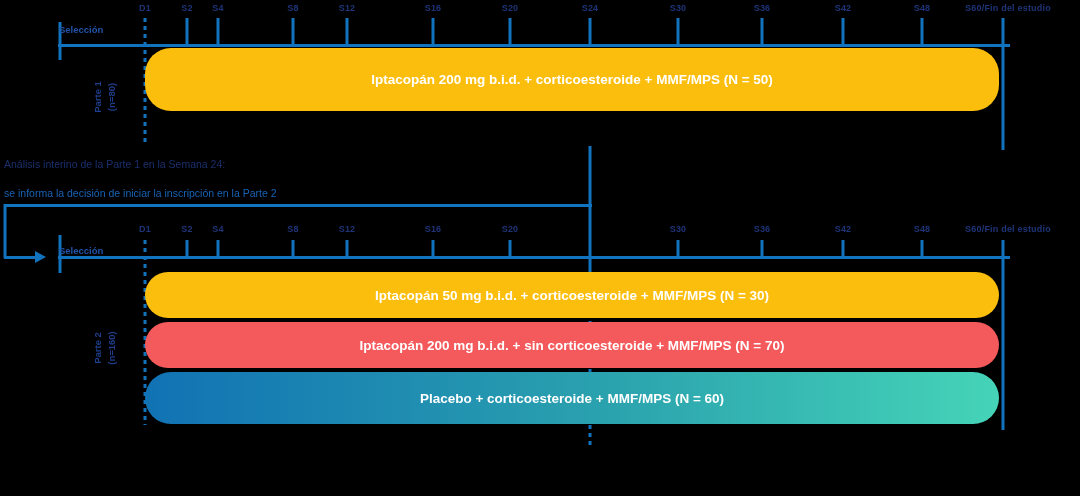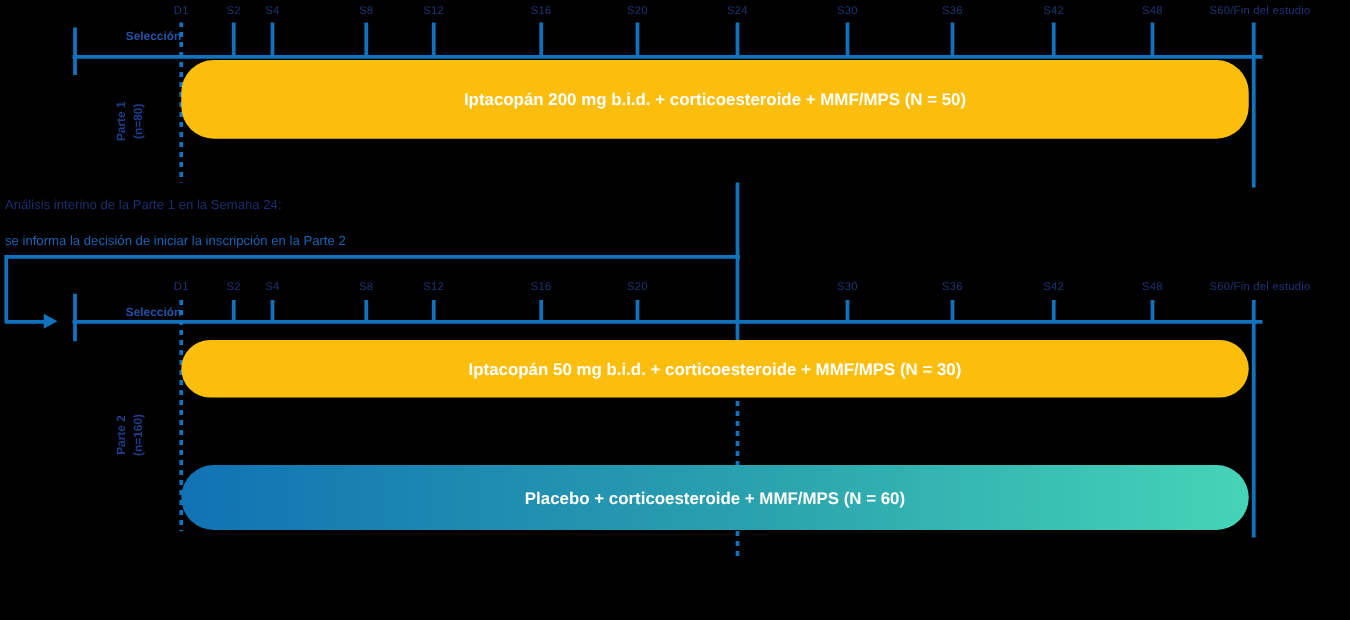--- a/index.html
+++ b/index.html
@@ -8,29 +8,29 @@
     --sel:#2253A8;
     --part:#1E3E8C;
     --yellow:#FCBE0C;
     --red:#F4595B;
   }
   html,body{margin:0;padding:0;background:#000;}
   .canvas{
     position:relative;width:1080px;height:496px;background:#000;
     font-family:"Liberation Sans", sans-serif;overflow:hidden;
   }
-  .wk{position:absolute;transform:translateX(-50%);font-size:9px;font-weight:400;
+  .wk{position:absolute;transform:translateX(-50%);font-size:9px;font-weight:700;
       color:var(--wk);white-space:nowrap;letter-spacing:.2px;text-align:right;}
   .tick{position:absolute;width:3px;background:var(--line);transform:translateX(-50%);}
   .t1{top:18px;height:27px;} .t2{top:240px;height:17px;}
   .hline{position:absolute;height:3px;background:var(--line);}
   .vline{position:absolute;width:3px;background:var(--line);transform:translateX(-50%);}
   .vdash{position:absolute;width:3px;transform:translateX(-50%);
      background:repeating-linear-gradient(to bottom,var(--line) 0 4px,transparent 4px 8px);}
-  .sel{position:absolute;width:86px;text-align:right;font-size:9.5px;font-weight:700;color:var(--sel);}
+  .sel{position:absolute;width:86px;text-align:left;font-size:9.5px;font-weight:700;color:var(--sel);}
   .bar{position:absolute;left:145px;width:854px;border-radius:26px;z-index:2;
        display:flex;align-items:center;justify-content:center;}
   .bar span{color:#fff;font-size:13.5px;font-weight:700;text-align:center;}
   .b-yellow{background:var(--yellow);}
   .b-red{background:var(--red);}
   .b-grad{background:linear-gradient(90deg,#1172B4 0%,#2BA3AE 55%,#45D4B8 100%);}
   .partlab{position:absolute;transform:translate(-50%,-50%) rotate(-90deg);
       text-align:center;font-size:9.5px;font-weight:700;color:var(--part);line-height:1.5;white-space:nowrap;}
   .interim{position:absolute;left:4px;font-size:10.5px;font-weight:400;white-space:nowrap;}
   .arrowhead{position:absolute;width:0;height:0;border-top:6px solid transparent;
@@ -123,17 +123,20 @@
   <div class="vline" style="left:1003px;top:240px;height:190px"></div>
 
   <div class="partlab" style="left:105px;top:348px">
     <span>Parte 2</span><br>
     <span>(n=160)</span>
   </div>
 
   <div class="bar b-yellow" style="top:272px;height:46px">
     <span>Iptacopán 50 mg b.i.d. + corticoesteroide + MMF/MPS (N = 30)</span>
   </div>
+  <div class="bar b-red" style="top:322px;height:46px">
+    <span>Iptacopán 200 mg b.i.d. + sin corticoesteroide + MMF/MPS (N = 70)</span>
+  </div>
   <div class="bar b-grad" style="top:372px;height:52px">
     <span>Placebo + corticoesteroide + MMF/MPS (N = 60)</span>
   </div>
 
 </div>
 
 </body></html>

